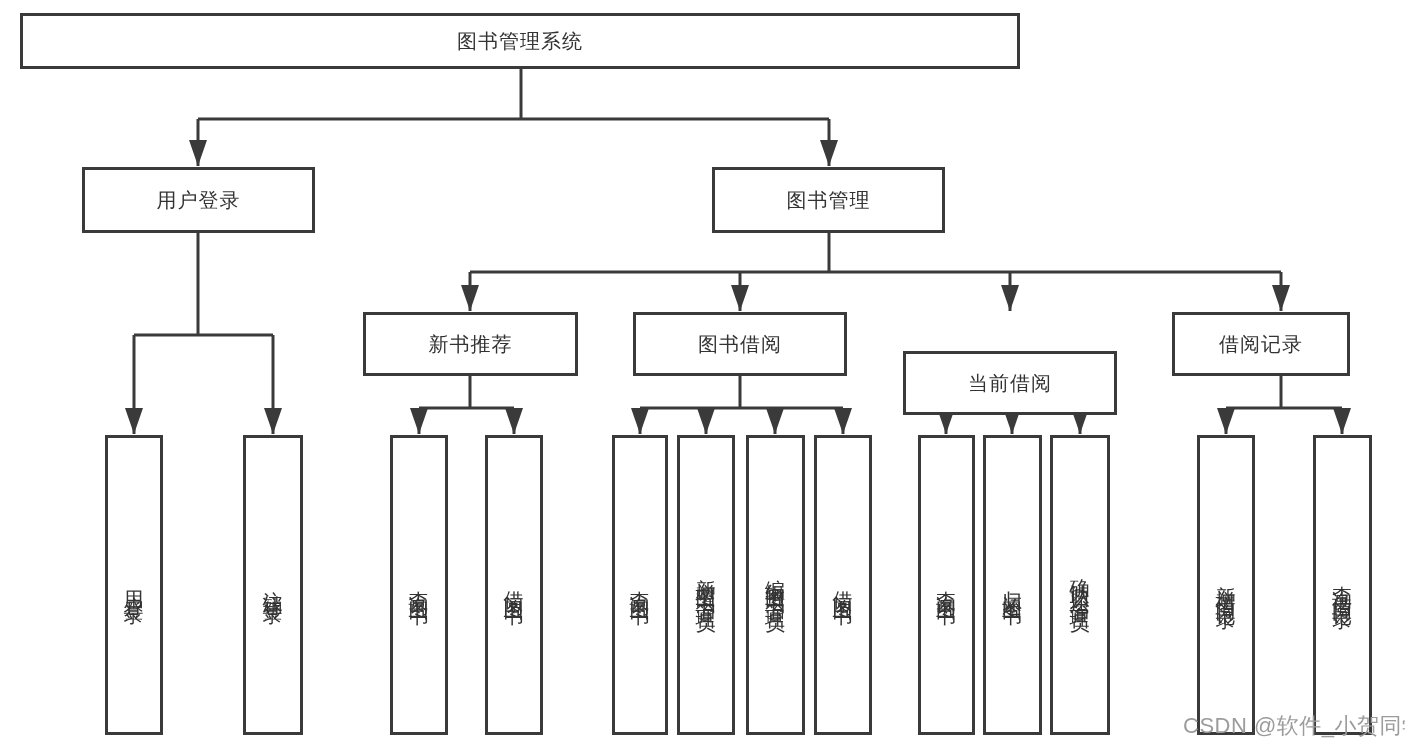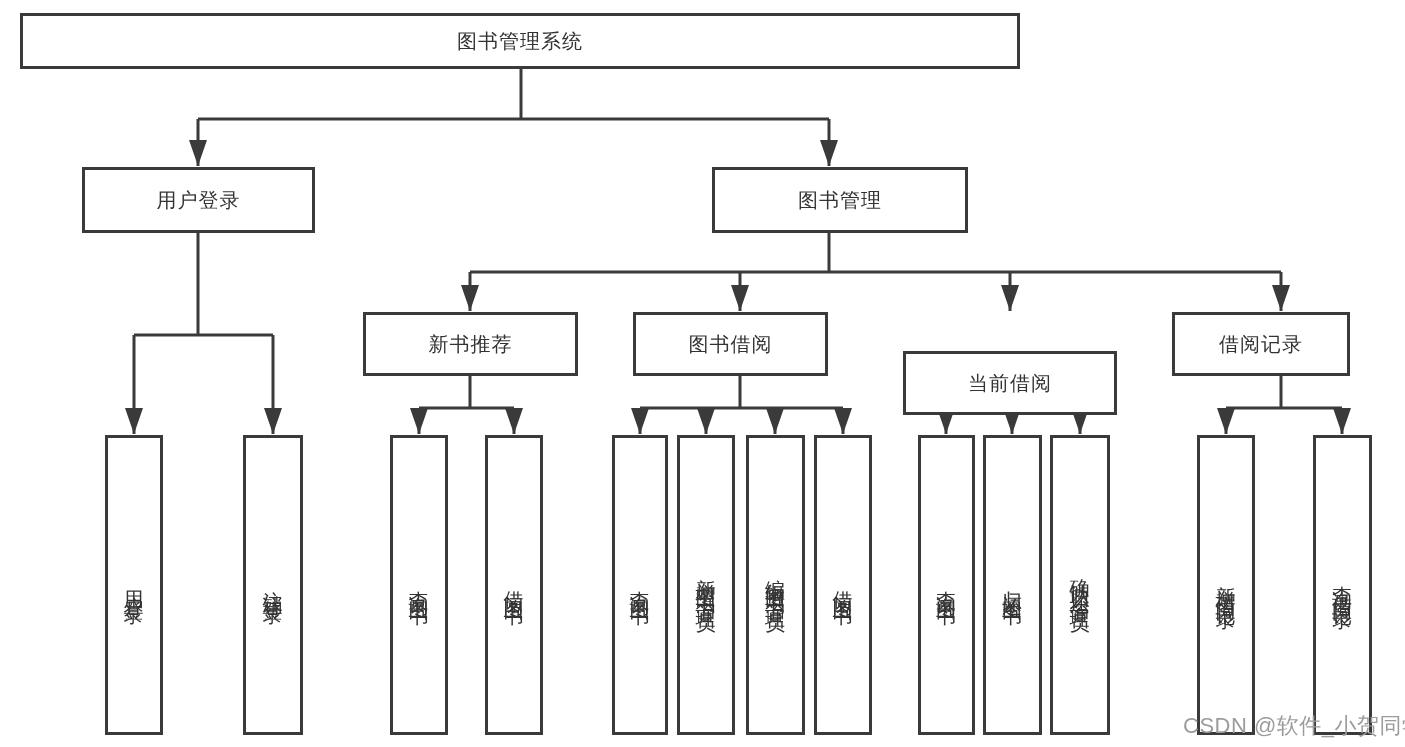--- a/index.html
+++ b/index.html
@@ -117,28 +117,28 @@
       <polygon points="1333,408 1351,408 1342,434" fill="#3a3a3a"></polygon>
     </svg>
 
   <div class="node node-h" style="left:20px; top:13px; width:1000px; height:56px;">
     <span>图书管理系统</span>
   </div>
 
   <div class="node node-h" style="left:82px; top:167px; width:233px; height:66px;">
     <span>用户登录</span>
   </div>
-  <div class="node node-h" style="left:712px; top:167px; width:256px; height:66px;">
+  <div class="node node-h" style="left:712px; top:167px; width:233px; height:66px;">
     <span>图书管理</span>
   </div>
 
   <div class="node node-h" style="left:363px; top:312px; width:215px; height:64px;align-items:center;">
     <span>新书推荐</span>
   </div>
-  <div class="node node-h" style="left:633px; top:312px; width:195px; height:64px;">
+  <div class="node node-h" style="left:633px; top:312px; width:214px; height:64px;">
     <span>图书借阅</span>
   </div>
   <div class="node node-h" style="left:903px; top:312px; width:214px; height:64px;margin-top:39px;">
     <span>当前借阅</span>
   </div>
   <div class="node node-h" style="left:1172px; top:312px; width:178px; height:64px;">
     <span>借阅记录</span>
   </div>
 
   <div class="node node-v" style="left:105px; top:435px; width:58px; height:300px;">

